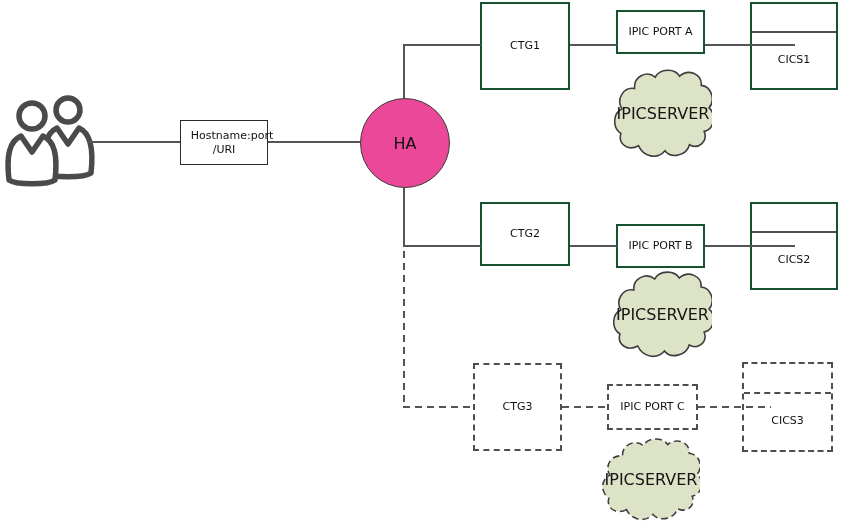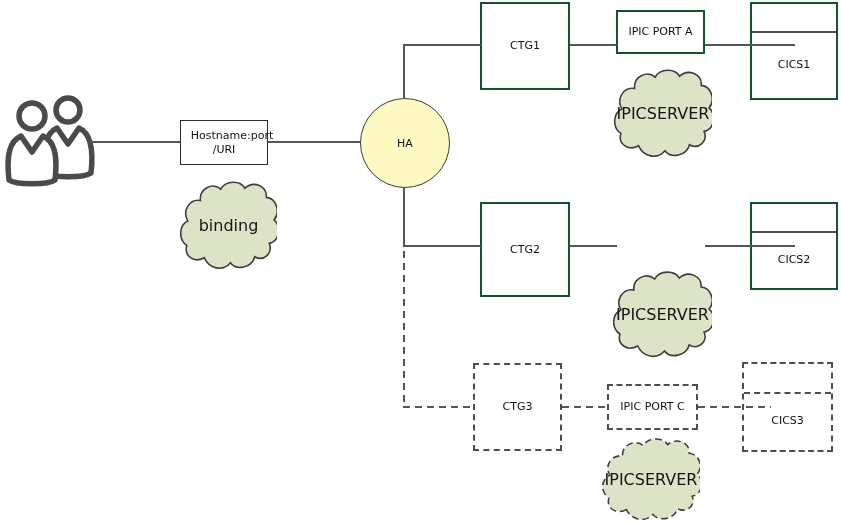--- a/index.html
+++ b/index.html
@@ -8,23 +8,23 @@
     font-family:"DejaVu Sans","Liberation Sans",sans-serif;color:#111;
   }
   .box{
     position:absolute;box-sizing:border-box;background:#fff;
     border:2px solid #14532d;display:flex;align-items:center;justify-content:center;
     font-size:11px;text-align:center;z-index:2;line-height:14px;
   }
   .box.thin{border-width:1.5px;border-color:#2b2b2b;}
   .box.dashedbox{border:2px dashed #4d4d4d;}
   .circle{
-    position:absolute;box-sizing:border-box;background:#fef9c3;border:1.5px solid #3a3a3a;
+    position:absolute;box-sizing:border-box;background:#ec4899;border:1.5px solid #3a3a3a;
     border-radius:50%;display:flex;align-items:center;justify-content:center;
-    font-size:11px;z-index:2;
+    font-size:16px;z-index:2;
   }
   .divider{position:absolute;left:0;right:0;border-top:2px solid #4d4d4d;}
   .divider.dashed{border-top-style:dashed;}
   .cics-inner{position:absolute;inset:0;display:flex;align-items:center;justify-content:center;padding-top:28px;}
   .hline{position:absolute;height:2px;background:#555;z-index:3;}
   .vline{position:absolute;width:2px;background:#555;z-index:3;}
   .hdash{position:absolute;height:2px;z-index:3;
     background:repeating-linear-gradient(90deg,#555 0 7px,transparent 7px 12px);}
   .vdash{position:absolute;width:2px;z-index:3;
     background:repeating-linear-gradient(180deg,#555 0 7px,transparent 7px 12px);}
@@ -61,26 +61,20 @@
   <div class="vline" style="left:403px;top:188px;height:59px;"></div>
   <div class="hline" style="left:403px;top:245px;width:78px;"></div>
   <div class="hline" style="left:570px;top:245px;width:47px;"></div>
   <div class="hline" style="left:705px;top:245px;width:90px;"></div>
 
   <div class="vdash" style="left:403px;top:251px;height:156px;"></div>
   <div class="hdash" style="left:403px;top:406px;width:71px;"></div>
   <div class="hdash" style="left:562px;top:406px;width:46px;"></div>
   <div class="hdash" style="left:698px;top:406px;width:73px;"></div>
 
-  <div class="cloud" style="left:180px;top:178px;width:97px;height:94px;">
-    <svg viewBox="0 0 100 92" preserveAspectRatio="none">
-      <path stroke="#3d3d3d" stroke-width="1.6" d="M 25 78 C 14 84 4 76 7 66 C -2 60 -1 46 8 42 C 2 32 10 20 21 22 C 20 10 34 4 42 11 C 47 2 62 2 67 10 C 76 2 90 8 89 19 C 99 20 104 33 97 41 C 105 48 102 62 92 64 C 96 74 86 82 77 77 C 74 88 58 91 52 83 C 44 92 30 89 25 78 Z" fill="#dce3c6"></path>
-    </svg>
-    <div class="cloud-label">binding</div>
-  </div>
 
   <div class="cloud" style="left:614px;top:66px;width:98px;height:94px;">
     <svg viewBox="0 0 100 92" preserveAspectRatio="none">
       <path stroke="#3d3d3d" stroke-width="1.6" d="M 25 78 C 14 84 4 76 7 66 C -2 60 -1 46 8 42 C 2 32 10 20 21 22 C 20 10 34 4 42 11 C 47 2 62 2 67 10 C 76 2 90 8 89 19 C 99 20 104 33 97 41 C 105 48 102 62 92 64 C 96 74 86 82 77 77 C 74 88 58 91 52 83 C 44 92 30 89 25 78 Z" fill="#dce3c6"></path>
     </svg>
     <div class="cloud-label">IPICSERVER</div>
   </div>
 
   <div class="cloud" style="left:613px;top:268px;width:99px;height:92px;">
     <svg viewBox="0 0 100 92" preserveAspectRatio="none">
@@ -106,29 +100,32 @@
   <div class="circle" style="left:360px;top:98px;width:90px;height:90px;">
     <span>HA</span>
   </div>
 
   <div class="box" style="left:480px;top:2px;width:90px;height:88px;">
     <span>CTG1</span>
   </div>
   <div class="box" style="left:616px;top:10px;width:89px;height:44px;">
     <span style="white-space:nowrap;">IPIC PORT A</span>
   </div>
-  <div class="box" style="left:750px;top:2px;width:88px;height:98px;text-align:center;">
+  <div class="box" style="left:750px;top:2px;width:88px;height:88px;text-align:center;">
     <div class="divider" style="top:27px;"></div>
     <div class="cics-inner">
         <span>CICS1</span>
       </div>
   </div>
 
-  <div class="box" style="left:480px;top:202px;width:90px;height:95px;">
+  <div class="box" style="left:480px;top:202px;width:90px;height:64px;">
     <span>CTG2</span>
+  </div>
+  <div class="box" style="left:616px;top:224px;width:89px;height:44px;">
+    <span style="white-space:nowrap;">IPIC PORT B</span>
   </div>
   <div class="box" style="left:750px;top:202px;width:88px;height:88px;">
     <div class="divider" style="top:27px;"></div>
     <div class="cics-inner">
         <span>CICS2</span>
       </div>
   </div>
 
   <div class="box dashedbox" style="left:473px;top:363px;width:89px;height:88px;">
     <span>CTG3</span>

